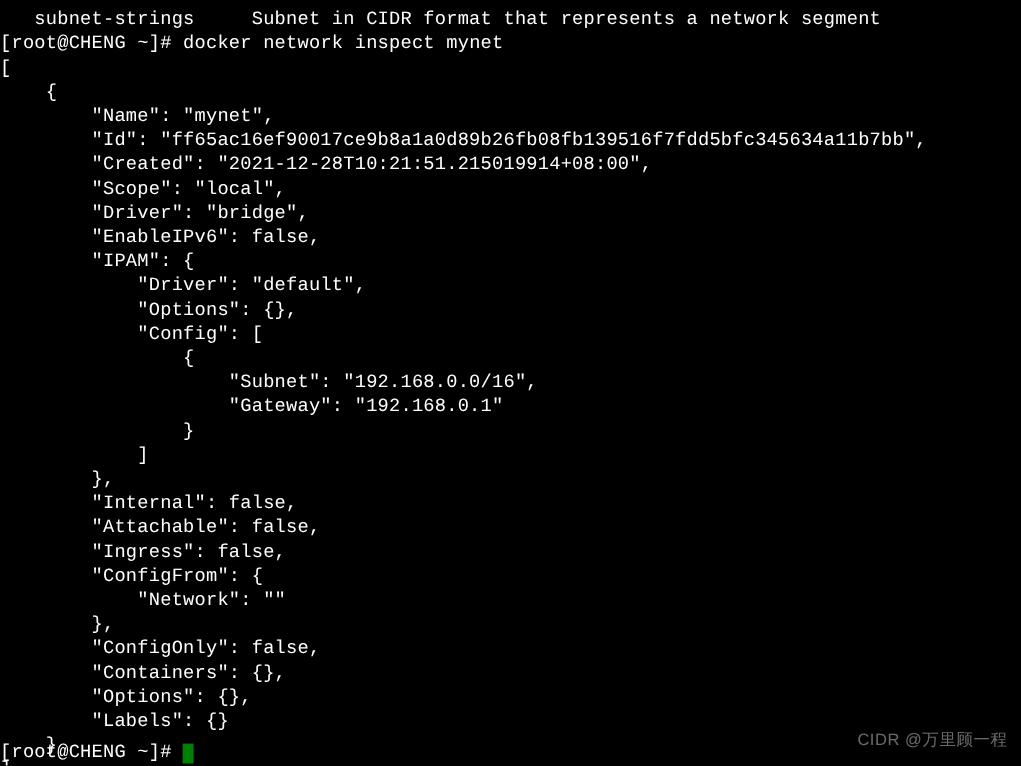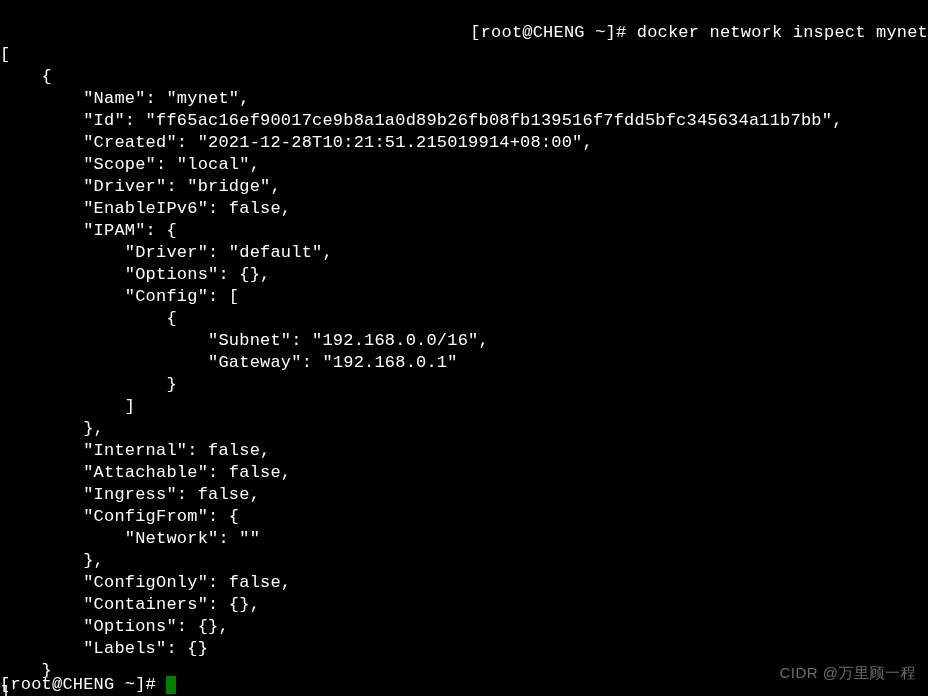--- a/index.html
+++ b/index.html
@@ -22,21 +22,20 @@
     .terminal {
       white-space: pre;
       padding: 0;
     }
     .top-partial {
       display: block;
       margin-top: -14px;
     }
     .prompt-line {
       display: block;
-      text-align: right;
     }
     .json-output {
       display: block;
     }
     .watermark {
       position: absolute;
       bottom: 12px;
       right: 12px;
       color: rgba(230, 230, 230, 0.45);
       font-family: Arial, "Microsoft YaHei", sans-serif;
@@ -54,21 +53,21 @@
     .bottom-line {
       position: absolute;
       bottom: 0;
       left: 0;
     }
   </style>
 </head>
 <body>
 
 <div class="terminal">
-<span class="prompt-line"><span>[root@CHENG ~]# </span><span>docker network inspect mynet</span></span><span class="json-output">[
+<span class="top-partial">   subnet-strings     Subnet in CIDR format that represents a network segment</span><span class="prompt-line"><span>[root@CHENG ~]# </span><span>docker network inspect mynet</span></span><span class="json-output">[
     {
         "Name": "mynet",
         "Id": "ff65ac16ef90017ce9b8a1a0d89b26fb08fb139516f7fdd5bfc345634a11b7bb",
         "Created": "2021-12-28T10:21:51.215019914+08:00",
         "Scope": "local",
         "Driver": "bridge",
         "EnableIPv6": false,
         "IPAM": {
             "Driver": "default",
             "Options": {},

